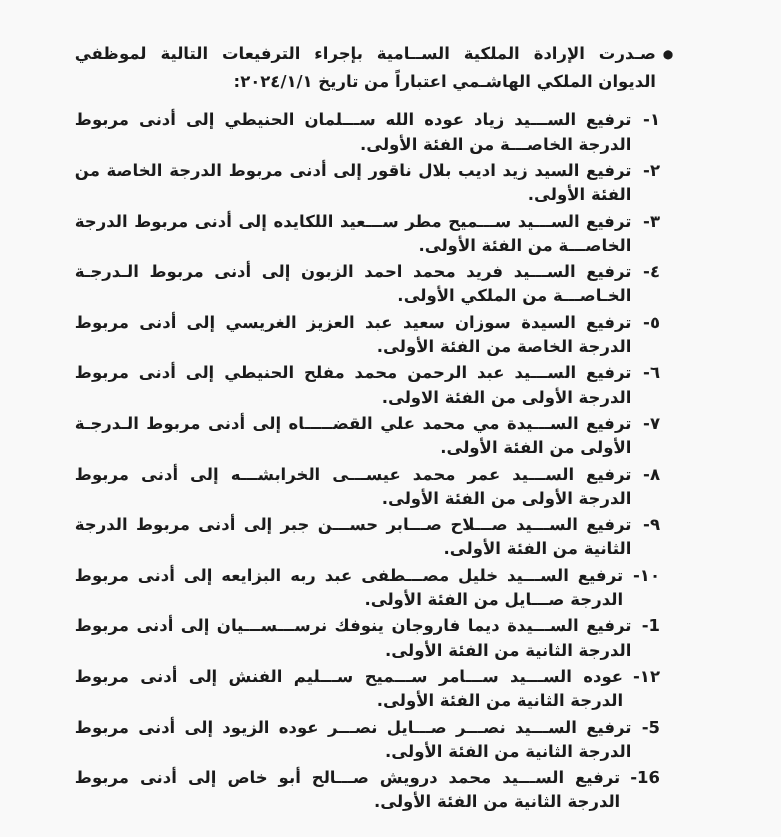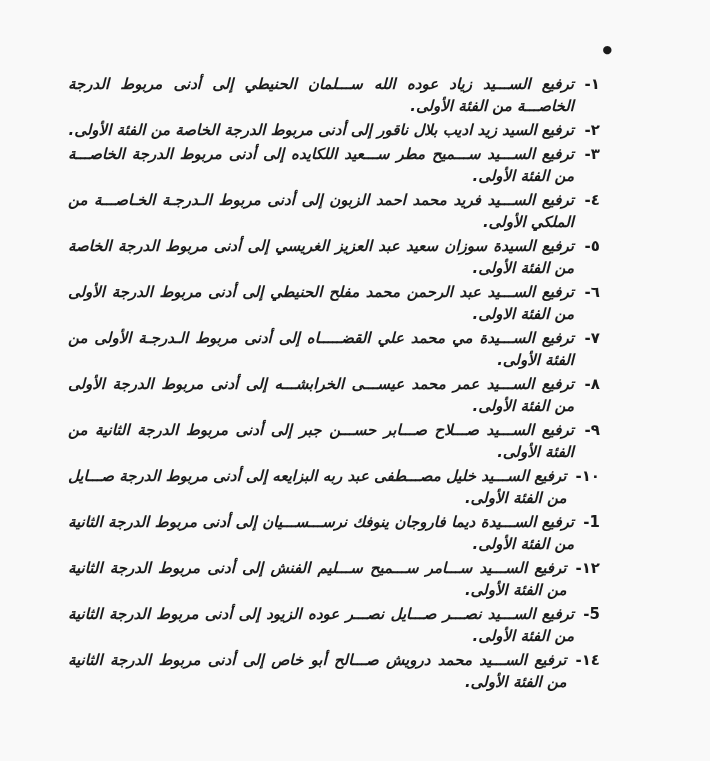--- a/index.html
+++ b/index.html
@@ -48,30 +48,30 @@
   }
   .num {
     flex: 0 0 auto;
     min-width: 17px;
     white-space: nowrap;
   }
   .txt {
     flex: 1;
     text-align: justify;
     text-justify: inter-word;
-    font-style: italic;
   }
 </style>
 </head>
 <body>
 
 <div class="doc">
 
   <div class="header-row">
     <span class="bullet">●</span>
+    <div class="header-text">صـدرت الإرادة الملكية الســامية بإجراء الترفيعات التالية لموظفي الديوان الملكي الهاشـمي اعتباراً من تاريخ ٢٠٢٤/١/١:</div>
   </div>
 
   <div class="items">
     <div class="item">
       <span class="num">١-</span>
       <div class="txt">ترفيع الســـيد زياد عوده الله ســـلمان الحنيطي إلى أدنى مربوط الدرجة الخاصـــة من الفئة الأولى.</div>
     </div>
     <div class="item">
       <span class="num">٢-</span>
       <div class="txt">ترفيع السيد زيد اديب بلال ناقور إلى أدنى مربوط الدرجة الخاصة من الفئة الأولى.</div>
@@ -107,25 +107,25 @@
     <div class="item">
       <span class="num">١٠-</span>
       <div class="txt">ترفيع الســـيد خليل مصـــطفى عبد ربه البزايعه إلى أدنى مربوط الدرجة صـــايل من الفئة الأولى.</div>
     </div>
     <div class="item">
       <span class="num">1-</span>
       <div class="txt">ترفيع الســـيدة ديما فاروجان ينوفك نرســـســـيان إلى أدنى مربوط الدرجة الثانية من الفئة الأولى.</div>
     </div>
     <div class="item">
       <span class="num">١٢-</span>
-      <div class="txt">ترفيع الســـيد ســـامر ســـميح ســـليم الفنش إلى أدنى مربوط الدرجة الثانية من الفئة الأولى.</div>
+      <div class="txt">عوده الســـيد ســـامر ســـميح ســـليم الفنش إلى أدنى مربوط الدرجة الثانية من الفئة الأولى.</div>
     </div>
     <div class="item">
       <span class="num">5-</span>
       <div class="txt">ترفيع الســـيد نصـــر صـــايل نصـــر عوده الزيود إلى أدنى مربوط الدرجة الثانية من الفئة الأولى.</div>
     </div>
     <div class="item">
-      <span class="num">١٤-</span>
+      <span class="num">16-</span>
       <div class="txt">ترفيع الســـيد محمد درويش صـــالح أبو خاص إلى أدنى مربوط الدرجة الثانية من الفئة الأولى.</div>
     </div>
   </div>
 
 </div>
 
 </body></html>

